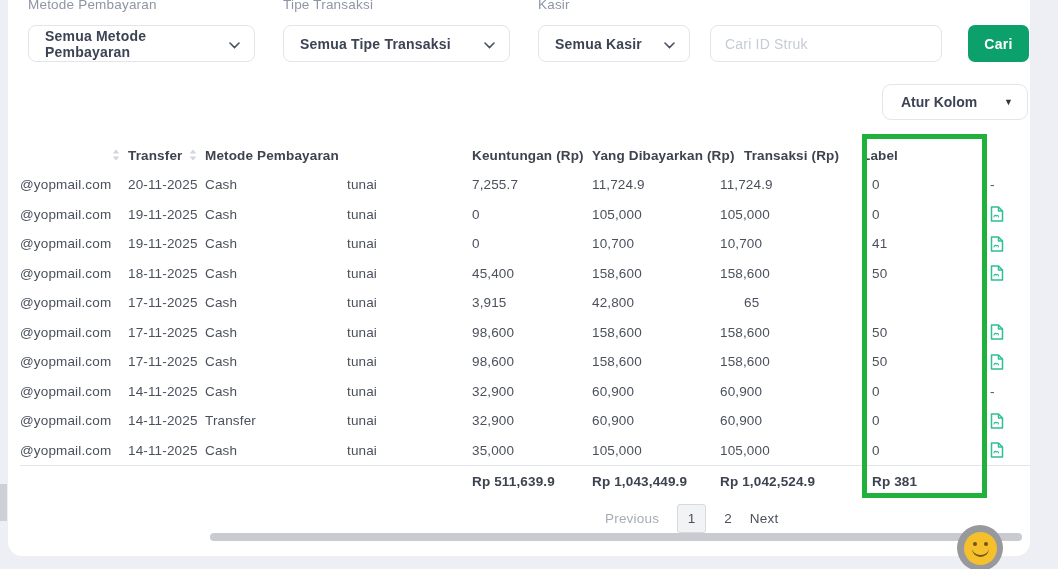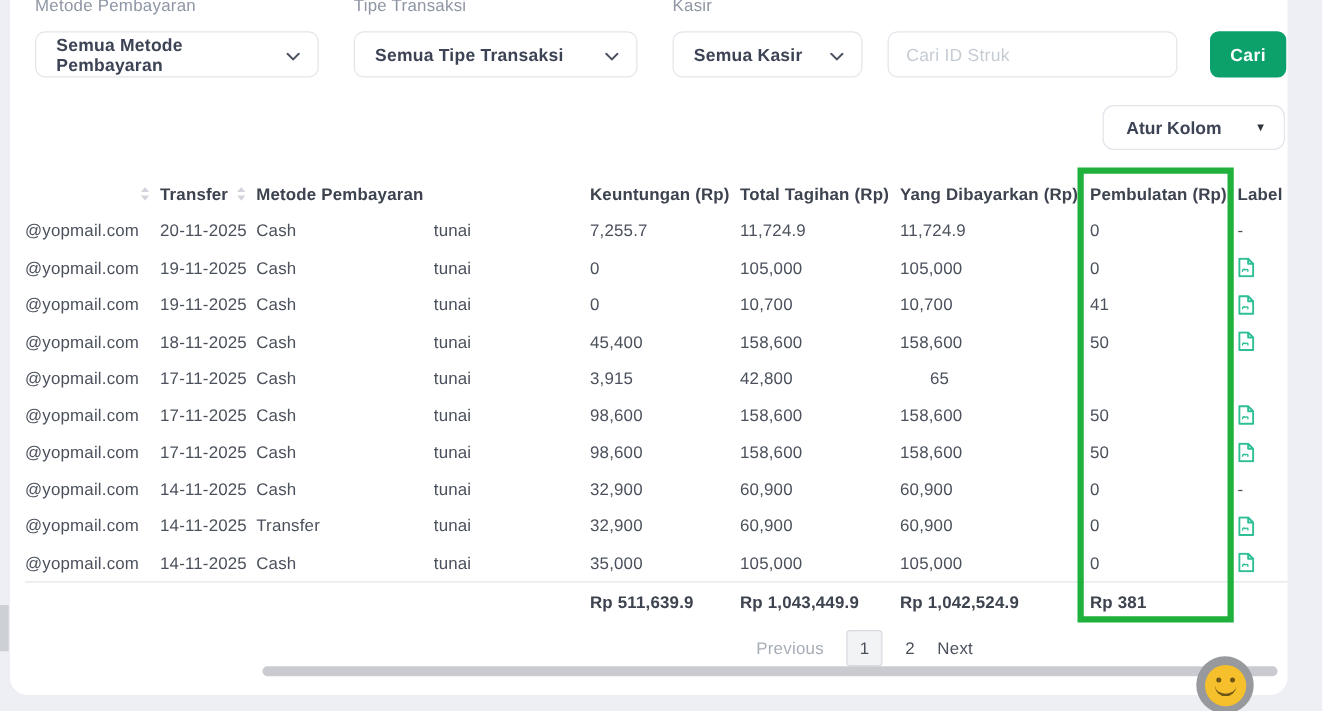--- a/index.html
+++ b/index.html
@@ -123,28 +123,25 @@
         <div class="th" style="width:125px;margin-top:38px;">
           <span>Tipe Pembayaran</span>
           <svg class="sort-ic" width="8" height="12" viewBox="0 0 8 12">
             <path d="M4 0.5 L7.3 4.6 H0.7 Z" fill="#d2d6dc"></path>
             <path d="M4 11.5 L0.7 7.4 H7.3 Z" fill="#d2d6dc"></path>
           </svg>
         </div>
         <div class="th" style="width:120px;">
           <span>Keuntungan (Rp)</span>
         </div>
-        <div class="th" style="width:128px;">
-          <span>Total Tagihan (Rp)</span>
-        </div>
         <div class="th" style="width:152px;">
           <span>Yang Dibayarkan (Rp)</span>
         </div>
         <div class="th" style="width:118px;">
-          <span>Pembulatan (Rp)</span>
+          <span>Transaksi (Rp)</span>
         </div>
         <div class="th" style="width:40px;align-items:center;">
           <span>Label</span>
         </div>
       </div>
       <div class="body">
         <div class="tr">
           <div class="td" style="width:108px;">
             <span>@yopmail.com</span>
           </div>

